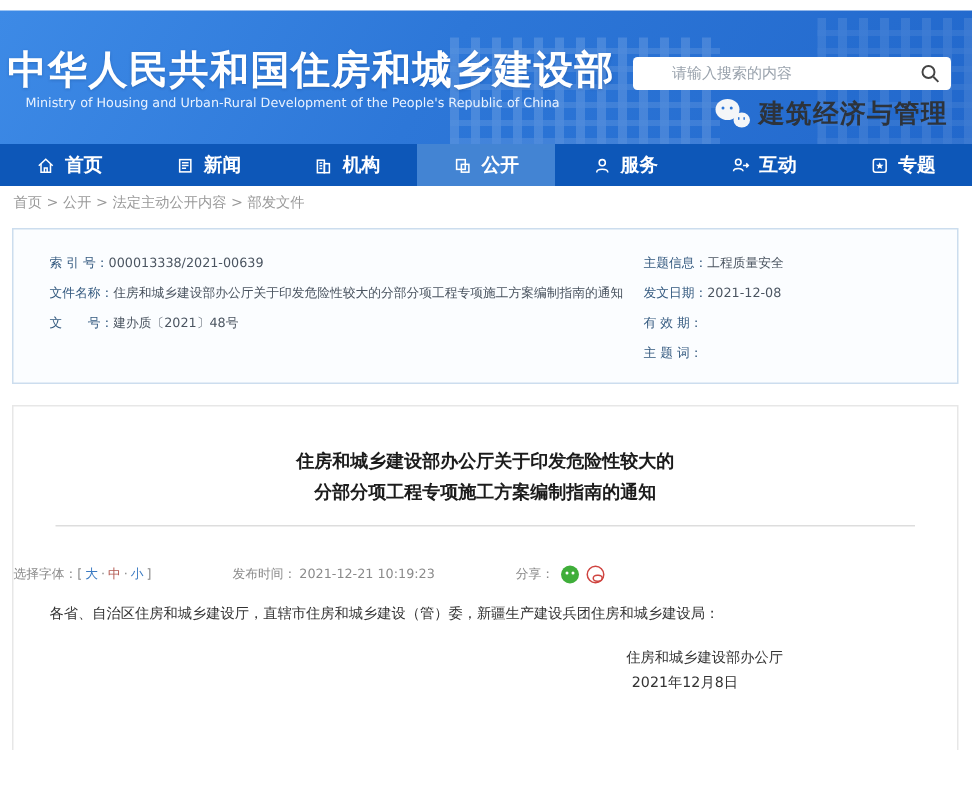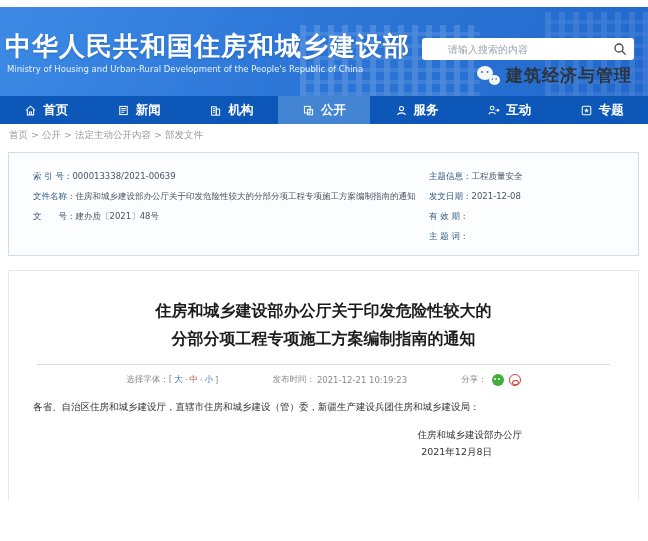--- a/index.html
+++ b/index.html
@@ -9,21 +9,21 @@
   
   .header { position:absolute; top:7px; left:0; width:648px; height:89px;
             background:linear-gradient(120deg,#3d8ae6 0%, #2d77d8 45%, #2268cc 100%); overflow:hidden; }
   .bldg { position:absolute; opacity:.18; background:
           repeating-linear-gradient(90deg, rgba(255,255,255,.8) 0 6px, transparent 6px 14px),
           repeating-linear-gradient(0deg, rgba(255,255,255,.6) 0 4px, transparent 4px 12px); }
   .bldg1 { left:300px; top:18px; width:180px; height:71px; }
   .bldg2 { left:545px; top:5px; width:103px; height:84px; opacity:.12; }
   .header-title { position:absolute; left:5px; top:22px; color:#fff; font-size:26px; font-weight:bold;
                   letter-spacing:1px; white-space:nowrap; text-shadow:0 1px 2px rgba(0,40,90,.25); }
-  .header-sub { position:absolute; left:7px; top:57px; color:#e8f2ff; font-size:8.5px; white-space:nowrap; }
+  .header-sub { position:absolute; left:17px; top:57px; color:#e8f2ff; font-size:8.5px; white-space:nowrap; }
 
   .search-box { position:absolute; right:14px; top:31px; width:212px; height:22px; background:#fff;
                 border-radius:3px; display:flex; align-items:center; padding:0 6px 0 26px; }
   .search-box input { flex:1; border:0; outline:none; font-size:10px; color:#555; background:transparent;
                       font-family:"DejaVu Sans", sans-serif; }
   .search-box input::placeholder { color:#9aa3ad; }
   .search-btn { width:16px; height:16px; display:flex; align-items:center; justify-content:center; cursor:pointer; }
 
   .hdr-mark { position:absolute; right:16px; top:57px; display:flex; align-items:center; gap:6px;
               color:#2d333b; font-size:17px; font-weight:bold; letter-spacing:1px; }
@@ -56,25 +56,25 @@
   .info-cols { display:flex; padding:13px 0 0 24px; }
   .info-left { width:396px; }
   .info-right { flex:1; }
   .info-row { font-size:8.5px; line-height:20px; white-space:nowrap; overflow:hidden; }
   .info-label { color:#33597f; }
   .info-value { color:#4a5460; }
 
   
   .article-box { position:absolute; top:270px; left:8px; width:631px; height:271px;
                  border:1px solid #e7e7e7; background:#fff; }
-  .art-title { margin-top:26px; text-align:center; font-size:16px; font-weight:bold; color:#1c1c1c;
+  .art-title { margin-top:26px; text-align:center; font-size:12px; font-weight:bold; color:#1c1c1c;
                line-height:1.75; }
   .art-divider { border:0; border-top:1px solid #ddd; margin:11px 28px 0 28px; }
-  .art-meta { margin-top:9px; text-align:center; font-size:8.5px; color:#8a8a8a;
-              display:flex; align-items:center; justify-content:center; gap:19px; }
+  .art-meta { margin-top:26px; text-align:center; font-size:8.5px; color:#8a8a8a;
+              display:flex; align-items:center; gap:19px; }
   .meta-group { display:inline-flex; align-items:center; gap:2px; }
   .meta-gap { width:16px; }
   .fs-link { cursor:pointer; }
   .fs-blue { color:#3a7ac2; }
   .fs-red { color:#b2574f; }
   .share-ico { width:12px; height:12px; border-radius:50%; display:inline-block; margin-left:3px;
                position:relative; cursor:pointer; }
   .share-wechat { background:#3fae3a; }
   .share-wechat::after { content:""; position:absolute; left:2.5px; top:4px; width:2px; height:2px; border-radius:50%;
                          background:#fff; box-shadow:4px 0 0 #fff; }

